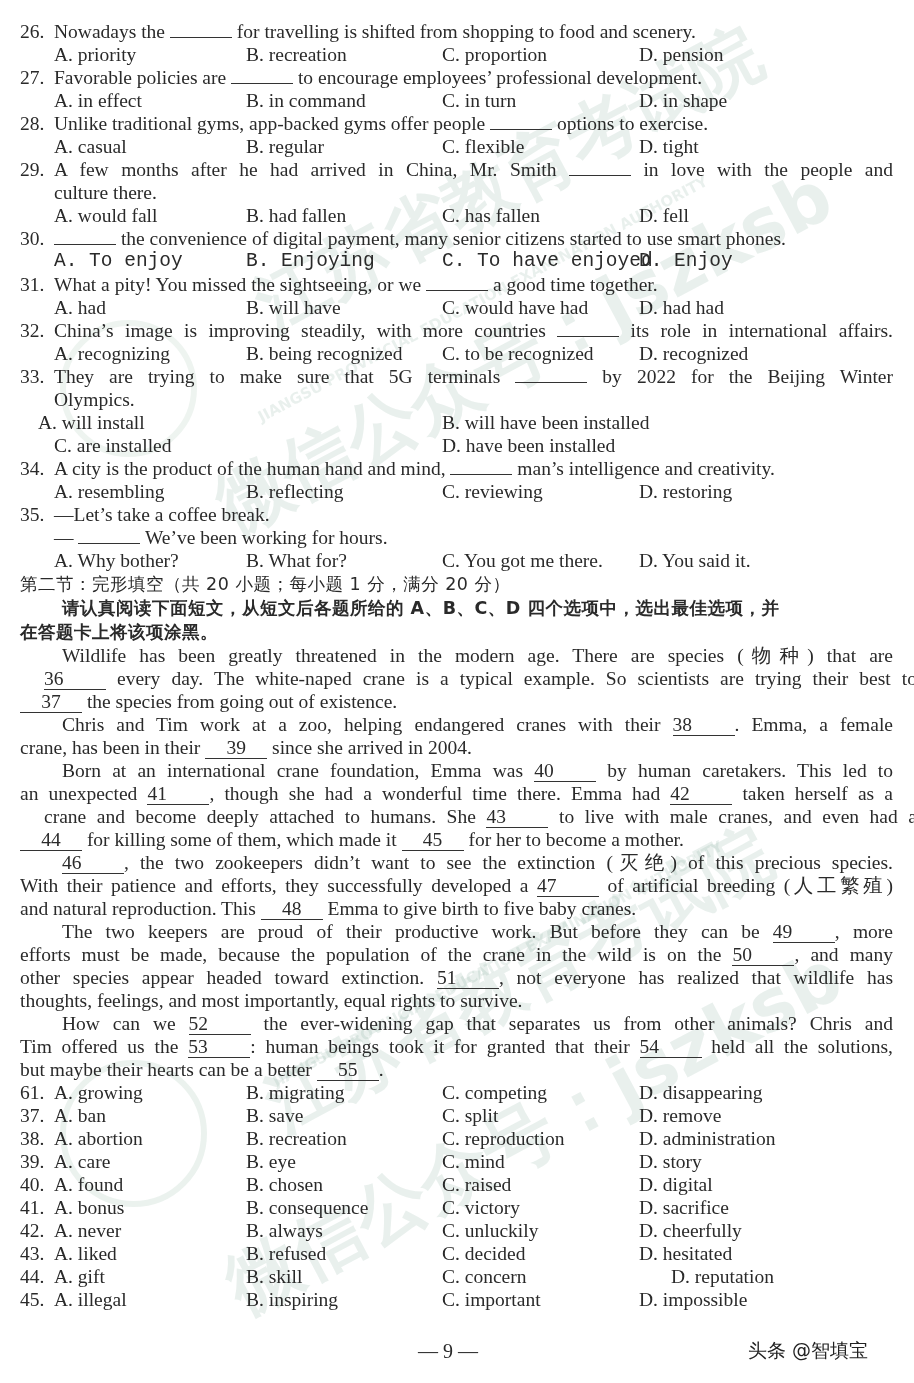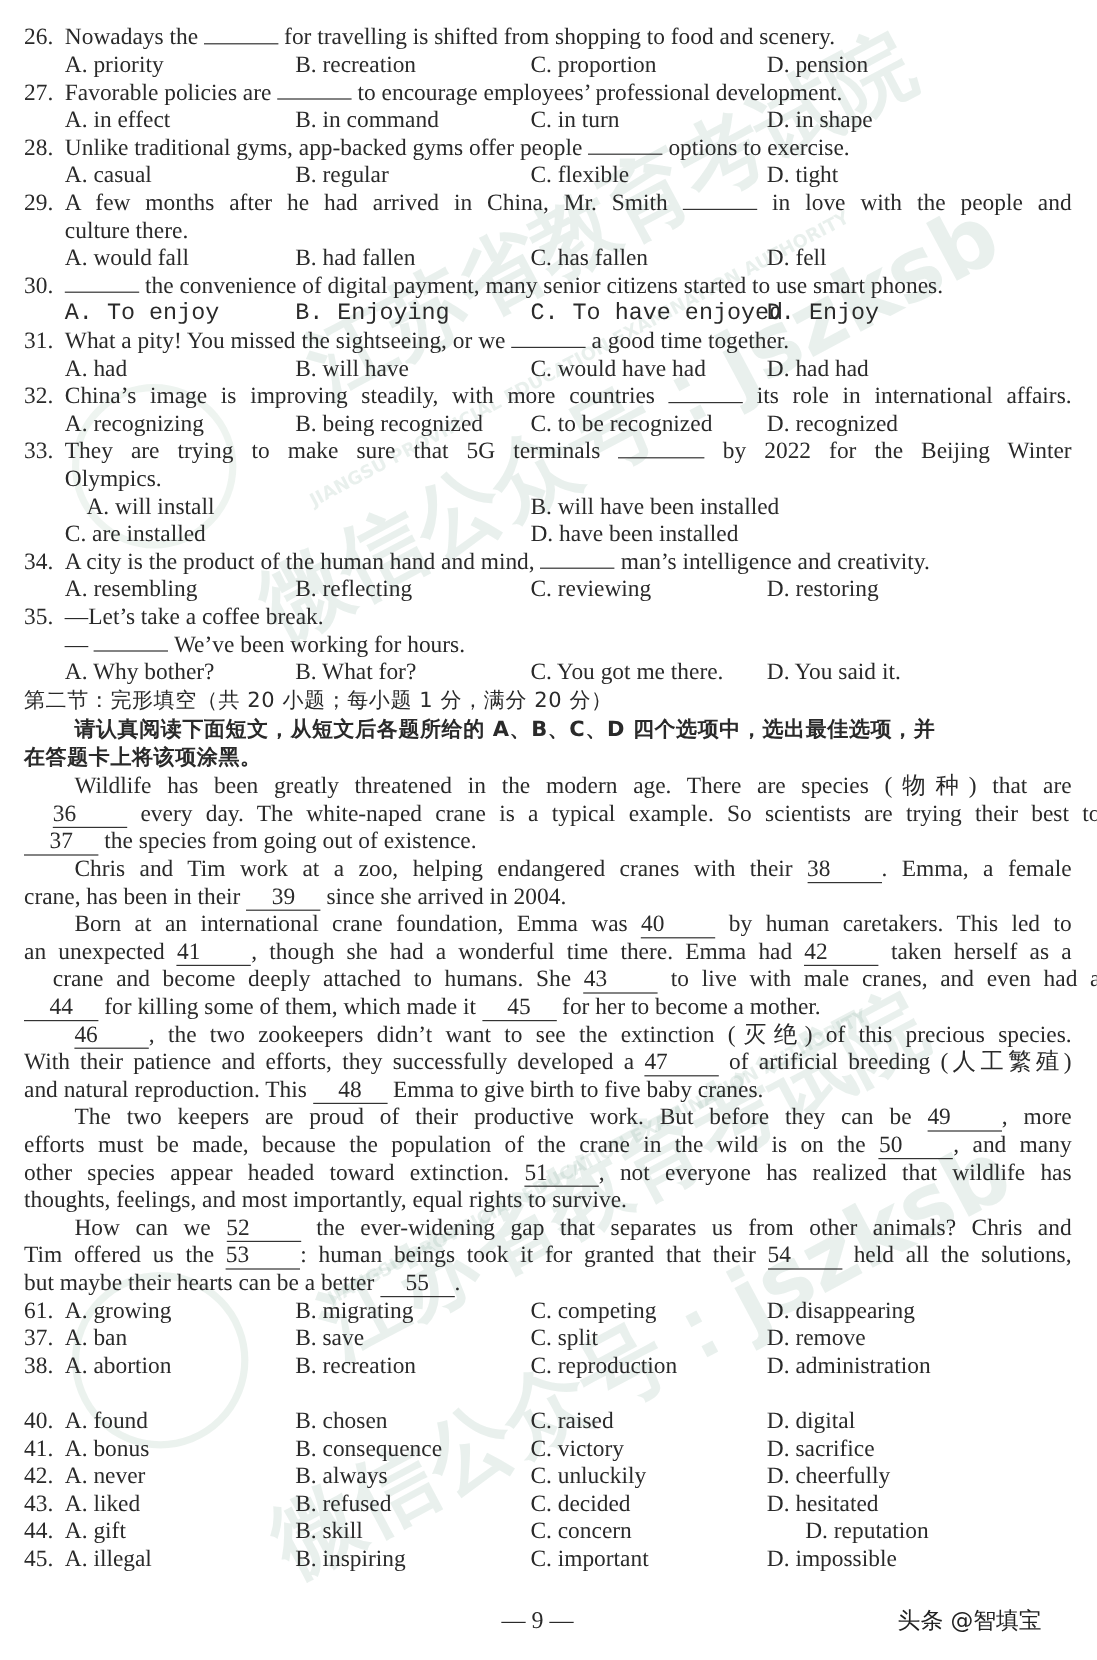--- a/index.html
+++ b/index.html
@@ -103,21 +103,21 @@
     <span class="opt" style="left:619px">D. recognized</span>
   </div>
 
   <div class="ln just" style="top:365px;">
     <span class="num">33.</span><span>They are trying to make sure that 5G terminals </span><span class="blank" style="width:72px;"></span> <span>by 2022 for the Beijing Winter</span>
   </div>
   <div class="ln" style="top:388px; left:54px;">
     <span>Olympics.</span>
   </div>
   <div class="ln" style="top:411px;">
-    <span class="opt" style="left:52px">A. will install</span>
+    <span class="opt" style="left:18px">A. will install</span>
     <span class="opt" style="left:422px">B. will have been installed</span>
   </div>
   <div class="ln" style="top:434px;">
     <span class="opt" style="left:34px">C. are installed</span>
     <span class="opt" style="left:422px">D. have been installed</span>
   </div>
 
   <div class="ln" style="top:457px;">
     <span class="num">34.</span><span>A city is the product of the human hand and mind, </span><span class="blank" style="width:62px;"></span> <span>man’s intelligence and creativity.</span>
   </div>
@@ -217,20 +217,27 @@
     <span class="opt" style="left:422px">C. split</span>
     <span class="opt" style="left:619px">D. remove</span>
   </div>
   <div class="ln" style="top:1127px;">
     <span class="num">38.</span>
     <span class="opt" style="left:34px">A. abortion</span>
     <span class="opt" style="left:226px">B. recreation</span>
     <span class="opt" style="left:422px">C. reproduction</span>
     <span class="opt" style="left:619px">D. administration</span>
   </div>
+  <div class="ln" style="top:1150px;">
+    <span class="num">39.</span>
+    <span class="opt" style="left:34px">A. care</span>
+    <span class="opt" style="left:226px">B. eye</span>
+    <span class="opt" style="left:422px">C. mind</span>
+    <span class="opt" style="left:619px">D. story</span>
+  </div>
   <div class="ln" style="top:1173px;">
     <span class="num">40.</span>
     <span class="opt" style="left:34px">A. found</span>
     <span class="opt" style="left:226px">B. chosen</span>
     <span class="opt" style="left:422px">C. raised</span>
     <span class="opt" style="left:619px">D. digital</span>
   </div>
   <div class="ln" style="top:1196px;">
     <span class="num">41.</span>
     <span class="opt" style="left:34px">A. bonus</span>

